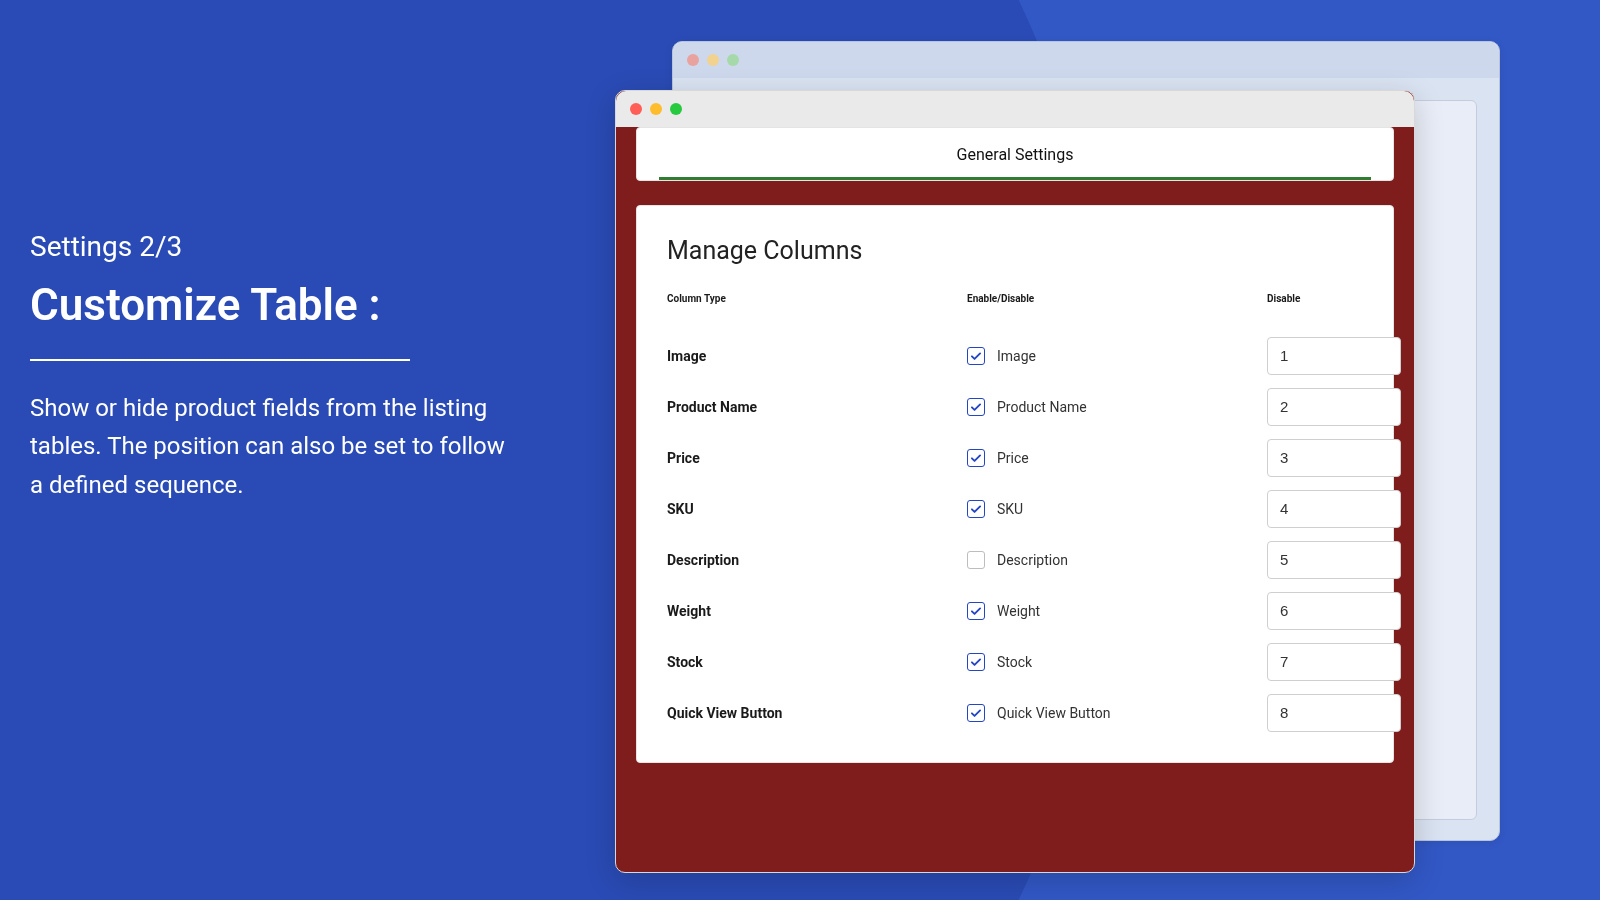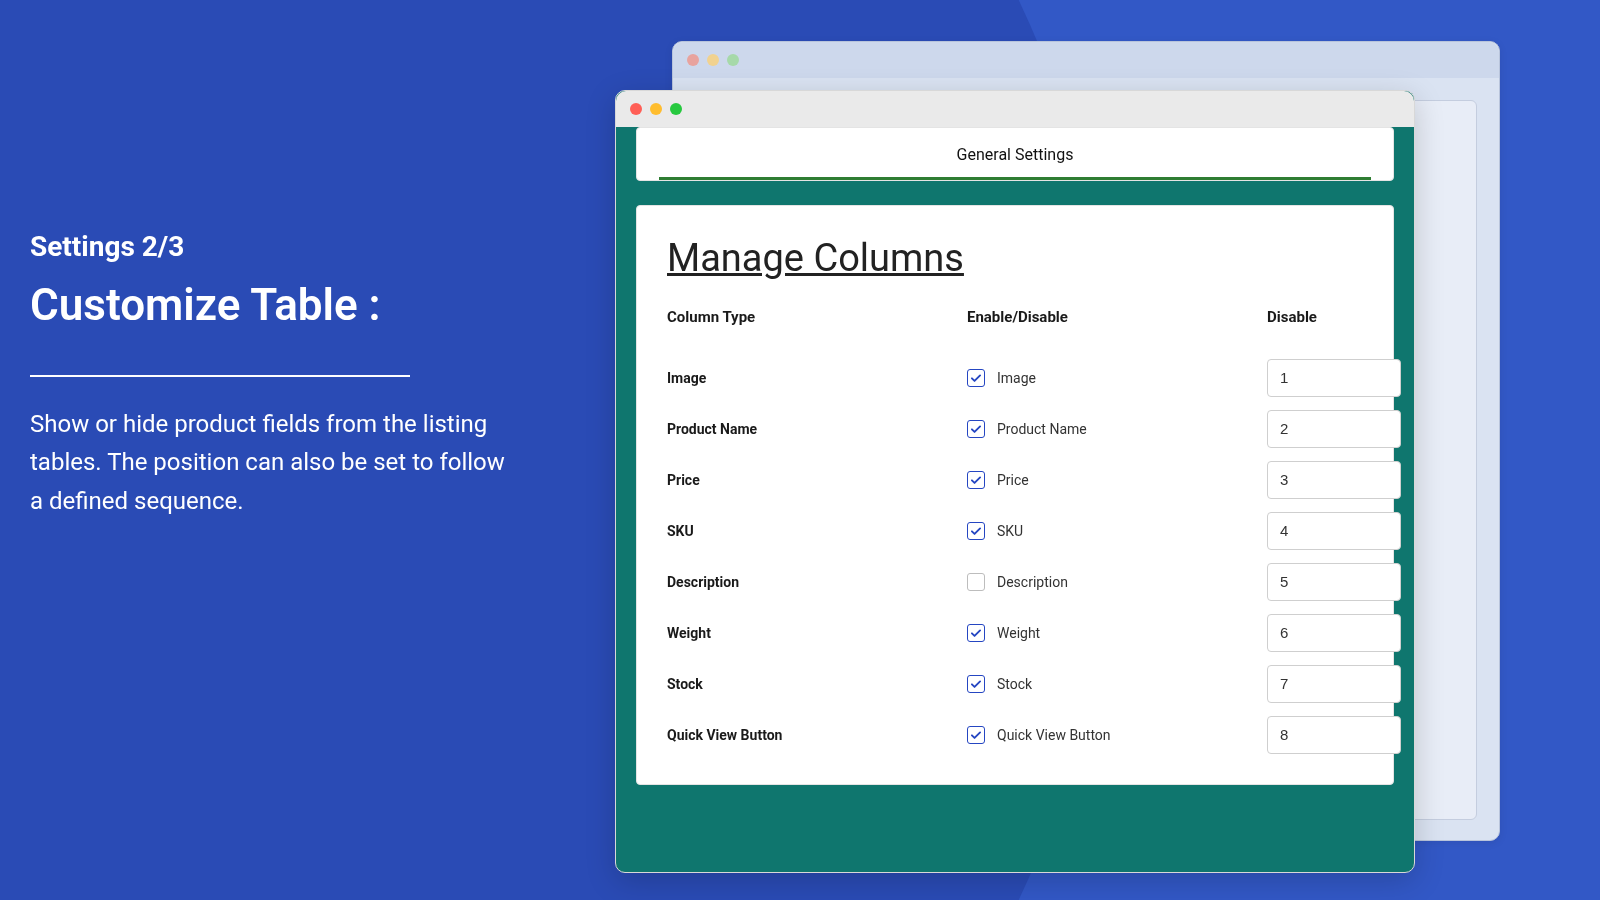--- a/index.html
+++ b/index.html
@@ -19,26 +19,26 @@
   z-index: 0;
 }
 .left-panel {
   position: absolute;
   left: 30px; top: 230px;
   width: 490px;
   color: #fff;
   z-index: 10;
 }
 .subtitle {
-  font-size: 28px; font-weight: 700;
+  font-size: 28px; font-weight: 400;
   margin-bottom: 16px;
 }
 .title {
   font-size: 44px; font-weight: 600;
-  margin-bottom: 44px;
+  margin-bottom: 28px;
 }
 .divider {
   width: 380px; height: 2px;
   background: #fff;
   margin-bottom: 28px;
 }
 .description {
   font-size: 24px; line-height: 1.6;
   font-weight: 400;
 }
@@ -67,21 +67,21 @@
   background: #e8edf7;
   border: 1px solid #c4cddf;
   border-radius: 6px;
 }
 
 
 .window-front {
   position: absolute;
   left: 615px; top: 90px;
   width: 800px; height: 783px;
-  background: #0f766e;
+  background: #7f1d1d;
   border: 1px solid #d8d8d8;
   border-radius: 10px;
   box-shadow: 0 8px 30px rgba(0,0,0,0.18);
   z-index: 5;
 }
 .titlebar-front {
   height: 36px;
   background: #eaeaea;
   border-radius: 10px 10px 0 0;
   display: flex; align-items: center;
@@ -122,30 +122,29 @@
 }
 
 .card {
   margin: 24px 20px 20px 20px;
   background: #fff;
   border: 1px solid #e4e4e4;
   border-radius: 4px;
   padding: 30px 30px 24px 30px;
 }
 .card-title {
-  font-size: 38px;
+  font-size: 25px;
   font-weight: 400;
   color: #222;
   margin-bottom: 28px;
-  text-decoration: underline;
 }
 .col-headers {
   display: grid;
   grid-template-columns: 300px 300px 1fr;
-  font-size: 15px;
+  font-size: 10px;
   font-weight: 700;
   color: #1a1a1a;
   margin-bottom: 26px;
 }
 .row {
   display: grid;
   grid-template-columns: 300px 300px 1fr;
   align-items: center;
   height: 51px;
 }

